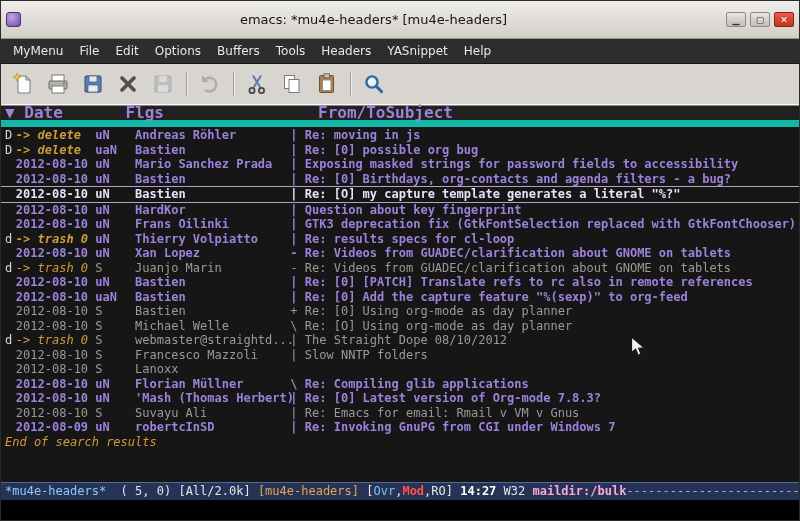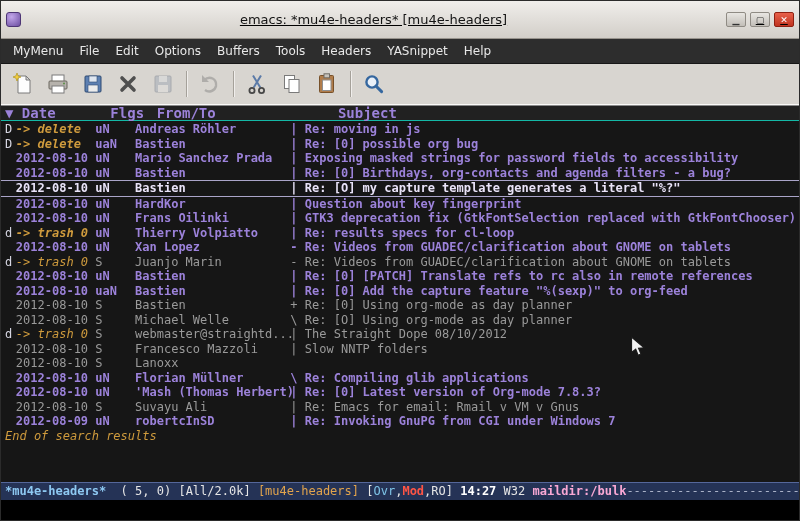--- a/index.html
+++ b/index.html
@@ -4,21 +4,21 @@
 <style>
   * { box-sizing: border-box; }
   html,body { margin:0; padding:0; background:#3a3a3a; }
   body { width:800px; height:521px; font-family:"DejaVu Sans", sans-serif; }
 
   .window { width:800px; height:521px; display:flex; flex-direction:column;
             border:1px solid #2b2b2b; background:#161616; overflow:hidden; }
 
   
   .titlebar { flex:0 0 23px; background:linear-gradient(#f0eeeb,#d2cec8);
-              border-bottom:1px solid #97938c; display:flex; align-items:center; padding:11px 5px;text-decoration:underline; }
+              border-bottom:1px solid #97938c; display:flex; align-items:center; padding:11px 5px; }
   .win-icon { width:15px; height:15px; border-radius:3px; margin-right:4px;
               background:radial-gradient(circle at 35% 30%, #c2a6ea, #6b4da0); border:1px solid #4d3575; }
   .win-title { flex:1; text-align:center; font-size:13px; color:#141414; white-space:nowrap; overflow:hidden; }
   .win-buttons { display:flex; align-items:center; }
   .wbtn { width:20px; height:15px; margin-left:4px; border-radius:2px; font-size:9px;
           line-height:14px; text-align:center; }
   .wbtn.gray { background:linear-gradient(#e8e6e2,#c2beb8); border:1px solid #8f8b84; color:#333; }
   .wbtn.red  { background:linear-gradient(#e8604a,#c03420); border:1px solid #8f2012; color:#fff; font-weight:bold; }
 
   
@@ -28,24 +28,24 @@
 
   
   .toolbar { flex:0 0 41px; background:#d8d5d0; border-bottom:1px solid #fbfaf8;
              display:flex; align-items:center; padding:0 6px; }
   .tb-btn { width:32px; height:32px; display:flex; align-items:center; justify-content:center;
             border-radius:3px; margin-right:3px; }
   .tb-btn.disabled { opacity:0.38; }
   .tb-sep { width:1px; height:26px; background:#a5a19a; box-shadow:1px 0 0 #f0eeec; margin:0 7px 0 4px; }
 
   
-  .headerline { flex:0 0 16px; background:#212121; border-top:1px solid #8a8a8a; border-bottom:1px solid #14b8a6;
-                font-family:"DejaVu Sans Mono", monospace; font-size:14px; line-height:14px;
+  .headerline { flex:0 0 16px; background:#212121; border-top:1px solid #8a8a8a; border-bottom:7px solid #14b8a6;
+                font-family:"DejaVu Sans Mono", monospace; font-size:16px; line-height:14px;
                 color:#9c82da; font-weight:bold; display:flex; padding-left:4px; white-space:pre; }
-  .h-date { width:12.5ch; } .h-flags { width:5.5ch; } .h-from { width:21.5ch; } .h-subject { flex:1; }
+  .h-date { width:12.5ch; } .h-flags { width:5.5ch; } .h-from { width:21.5ch;text-align:right; } .h-subject { flex:1; }
 
   
   .content { flex:1; background:#161616; font-family:"DejaVu Sans Mono", monospace;
              font-size:12px; line-height:14.5px; overflow:hidden; position:relative; padding-top:1px; }
   .row { display:flex; white-space:pre; padding-left:4px; }
   .c-mark { width:1.5ch; color:#d6d6e2; font-weight:normal; }
   .c-date { width:11ch; }
   .c-flags { width:5.5ch; }
   .c-from { width:21.5ch; }
   .c-subject { flex:1; }
@@ -59,21 +59,21 @@
 
   .row.current { border-top:1px solid #aaa4c9; border-bottom:1px solid #aaa4c9; }
   .row.current span { color:#e9e3f8; }
 
   .endline { color:#cf9b3d; font-style:italic; padding-left:4px; }
 
   
   .modeline { flex:0 0 18px; background:#253356; border-top:1px solid #55679a;
               font-family:"DejaVu Sans Mono", monospace; font-size:12px; line-height:16px;
               white-space:pre; overflow:hidden; padding-left:4px; }
-  .ml-buffer { color:#8ec9f2; font-weight:bold;margin-top:28px; }
+  .ml-buffer { color:#8ec9f2; font-weight:normal;margin-top:28px; }
   .ml-plain  { color:#e5e5e5; }
   .ml-mode   { color:#e2a44c; }
   .ml-ovr    { color:#7fc5e8; }
   .ml-mod    { color:#ff5545; font-weight:bold; }
   .ml-time   { color:#ffffff; font-weight:bold; }
   .ml-folder { color:#f9a8d4; font-weight:bold; }
   .ml-dashes { color:#aab2c8; }
 
   
   .echo { flex:0 0 20px; background:#000; }

